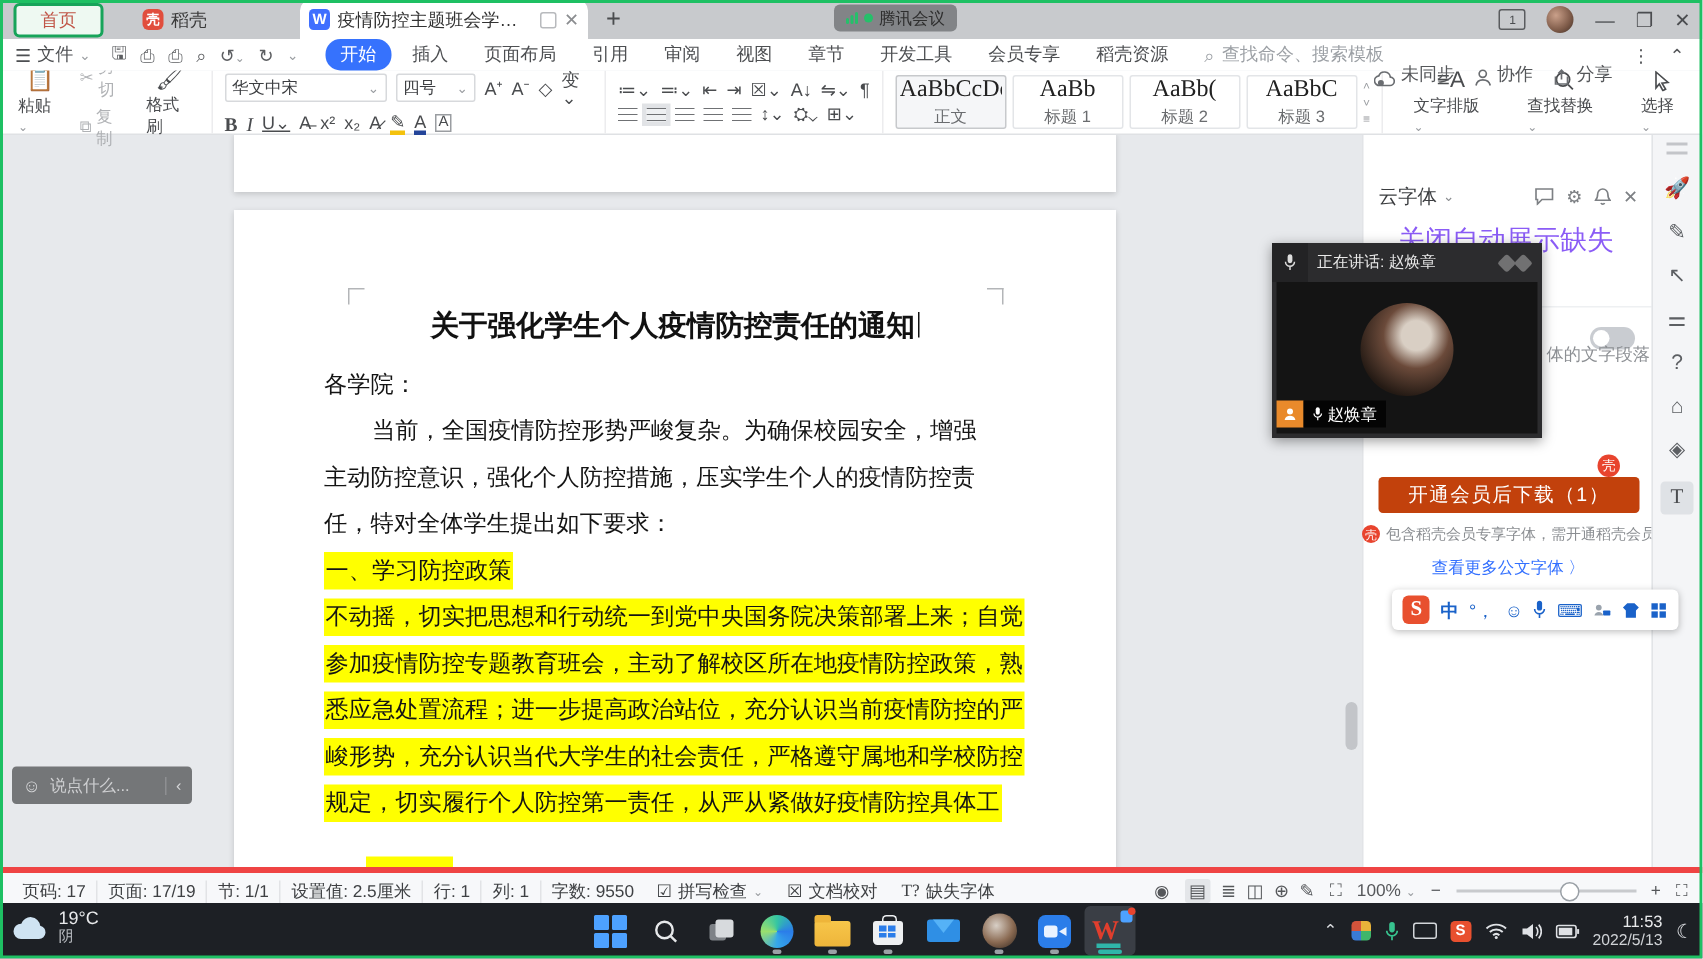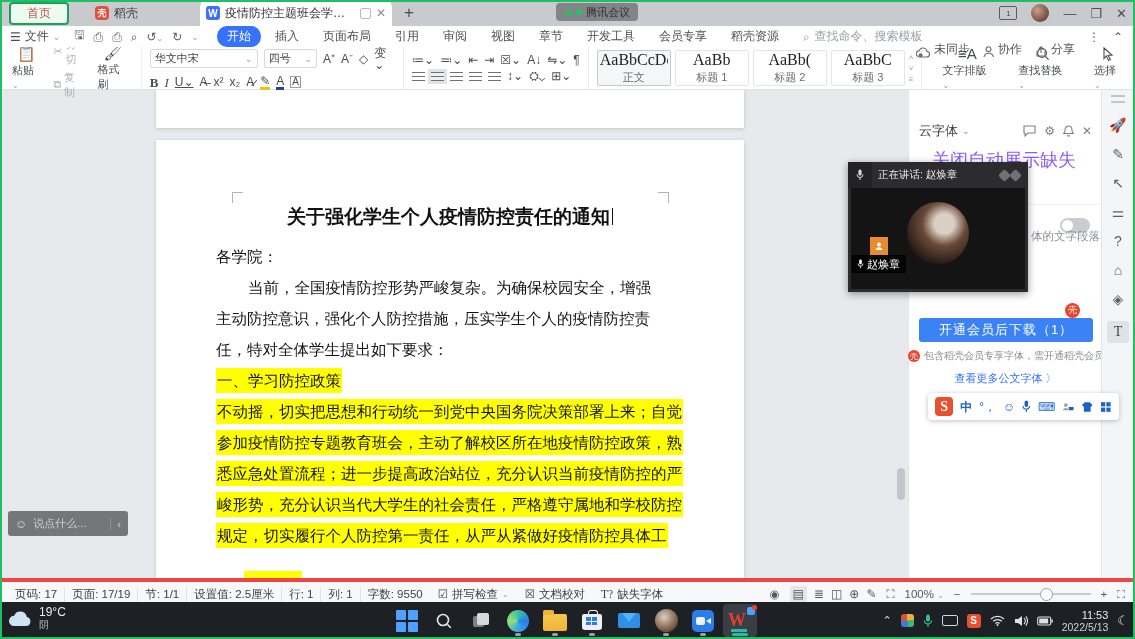--- a/index.html
+++ b/index.html
@@ -80,39 +80,39 @@
   .rpanel{position:absolute;top:89px;left:908px;width:193px;height:489px;background:#fff;border-left:1px solid #e2e4e7;z-index:5;}
   .rp-head{display:flex;align-items:center;padding:9px 10px 6px;font-size:13px;color:#3a3c3f;margin-top:24px;}
   .rp-head .car{font-size:9px;color:#8a8d90;margin-left:4px;}
   .rp-icons{margin-left:auto;display:flex;align-items:center;gap:8px;color:#7d8084;}
   .rp-link{padding:2px 23px 8px;font-size:18px;color:#8b5cf6;border-bottom:1px solid #eef0f2;}
   .rp-toggle-row{display:flex;align-items:center;padding:12px 12px 6px;font-size:12.5px;color:#2f3134;}
   .toggle{margin-left:auto;width:30px;height:15px;border-radius:8px;background:#c9ccd1;position:relative;}
   .toggle i{position:absolute;left:2px;top:2px;width:11px;height:11px;border-radius:50%;background:#fff;}
   .rp-snippet{position:absolute;left:122px;top:140px;font-size:11.5px;color:#8d9094;white-space:nowrap;}
   .font-badge{position:absolute;right:22px;top:214px;width:15px;height:15px;border-radius:50%;background:#e8442e;color:#fff;font-size:9px;display:flex;align-items:center;justify-content:center;}
-  .dl-btn{position:absolute;left:10px;top:229px;width:174px;height:24px;background:#3b82f6;border-radius:3px;color:#fff;font-size:13px;display:flex;align-items:center;justify-content:center;letter-spacing:1px;}
+  .dl-btn{position:absolute;left:10px;top:229px;width:174px;height:24px;background:#c2410c;border-radius:3px;color:#fff;font-size:13px;display:flex;align-items:center;justify-content:center;letter-spacing:1px;}
   .dl-note{position:absolute;left:8px;top:260px;width:178px;display:flex;align-items:center;justify-content:center;gap:4px;font-size:10px;color:#8a8d91;white-space:nowrap;}
   .note-badge{width:12px;height:12px;border-radius:50%;background:#e8442e;color:#fff;font-size:8px;display:flex;align-items:center;justify-content:center;flex:none;}
   .more-link{position:absolute;left:0;top:282px;width:193px;text-align:center;font-size:11px;color:#3370ff;}
   
   .rstrip{position:absolute;top:89px;left:1101px;width:32px;height:489px;background:#f4f5f7;border-left:1px solid #e2e4e7;display:flex;flex-direction:column;align-items:center;padding-top:6px;gap:15px;color:#5c5f63;z-index:5;}
   .rstrip .handle{width:14px;border-top:2px solid #c3c5c9;border-bottom:2px solid #c3c5c9;height:4px;}
   .rstrip .sic{font-size:14px;line-height:1;}
   .ttool{width:22px;height:22px;background:#dfe2e6;border-radius:3px;display:flex;align-items:center;justify-content:center;font-size:14px;color:#4a4c4f;font-family:"Liberation Serif",serif;}
   
   .meet{position:absolute;left:848px;top:162px;width:180px;height:130px;z-index:40;box-shadow:0 2px 8px rgba(0,0,0,.4);}
   .meet-top{height:26px;background:#2c2c2e;display:flex;align-items:center;}
   .meet-mic{width:24px;height:26px;background:#232325;display:flex;align-items:center;justify-content:center;}
   .meet-speaking{font-size:10.5px;color:#e8e8e8;margin-left:6px;white-space:nowrap;}
   .meet-logo{margin-left:auto;margin-right:8px;display:flex;gap:2px;opacity:.55;}
   .meet-logo i{width:9px;height:9px;background:#aaa;transform:rotate(45deg);border-radius:2px;}
   .meet-video{height:104px;background:#141414;border:3px solid #2c2c2e;border-top:none;position:relative;box-sizing:border-box;}
   .meet-ava{position:absolute;left:50%;top:14px;transform:translateX(-50%);width:62px;height:62px;border-radius:50%;background:radial-gradient(circle at 60% 35%,#d9cfc4 0 18%,#6b4a3a 40%,#241a14 75%);}
-  .meet-foot{position:absolute;left:0;bottom:16px;display:flex;align-items:center;flex-direction:column;}
+  .meet-foot{position:absolute;left:0;bottom:4px;display:flex;align-items:flex-end;}
   .meet-role{width:18px;height:18px;background:#e98a2b;display:flex;align-items:center;justify-content:center;}
   .meet-name{height:18px;background:rgba(0,0,0,.78);color:#fff;font-size:11px;display:flex;align-items:center;gap:3px;padding:0 6px;}
   
   .chatbub{position:absolute;left:8px;top:511px;width:106px;height:25px;background:rgba(106,107,110,.92);border-radius:3px;display:flex;align-items:center;padding:0 7px;gap:6px;z-index:40;color:#d6d7d9;}
   .chatbub .txt{font-size:11px;color:#cfd0d2;flex:1;}
   .chatbub .div{width:1px;height:12px;background:#8e8f92;}
   
   .statusbar{position:absolute;top:578px;left:0;width:1135px;height:24px;background:#f7f8fa;border-top:4px solid #ef4444;display:flex;align-items:center;font-size:11.5px;color:#3e4043;z-index:10;}
   .sb-left{display:flex;align-items:center;margin-left:8px;}
   .sb-item{padding:0 7px;white-space:nowrap;border-right:1px solid #e2e3e6;}

